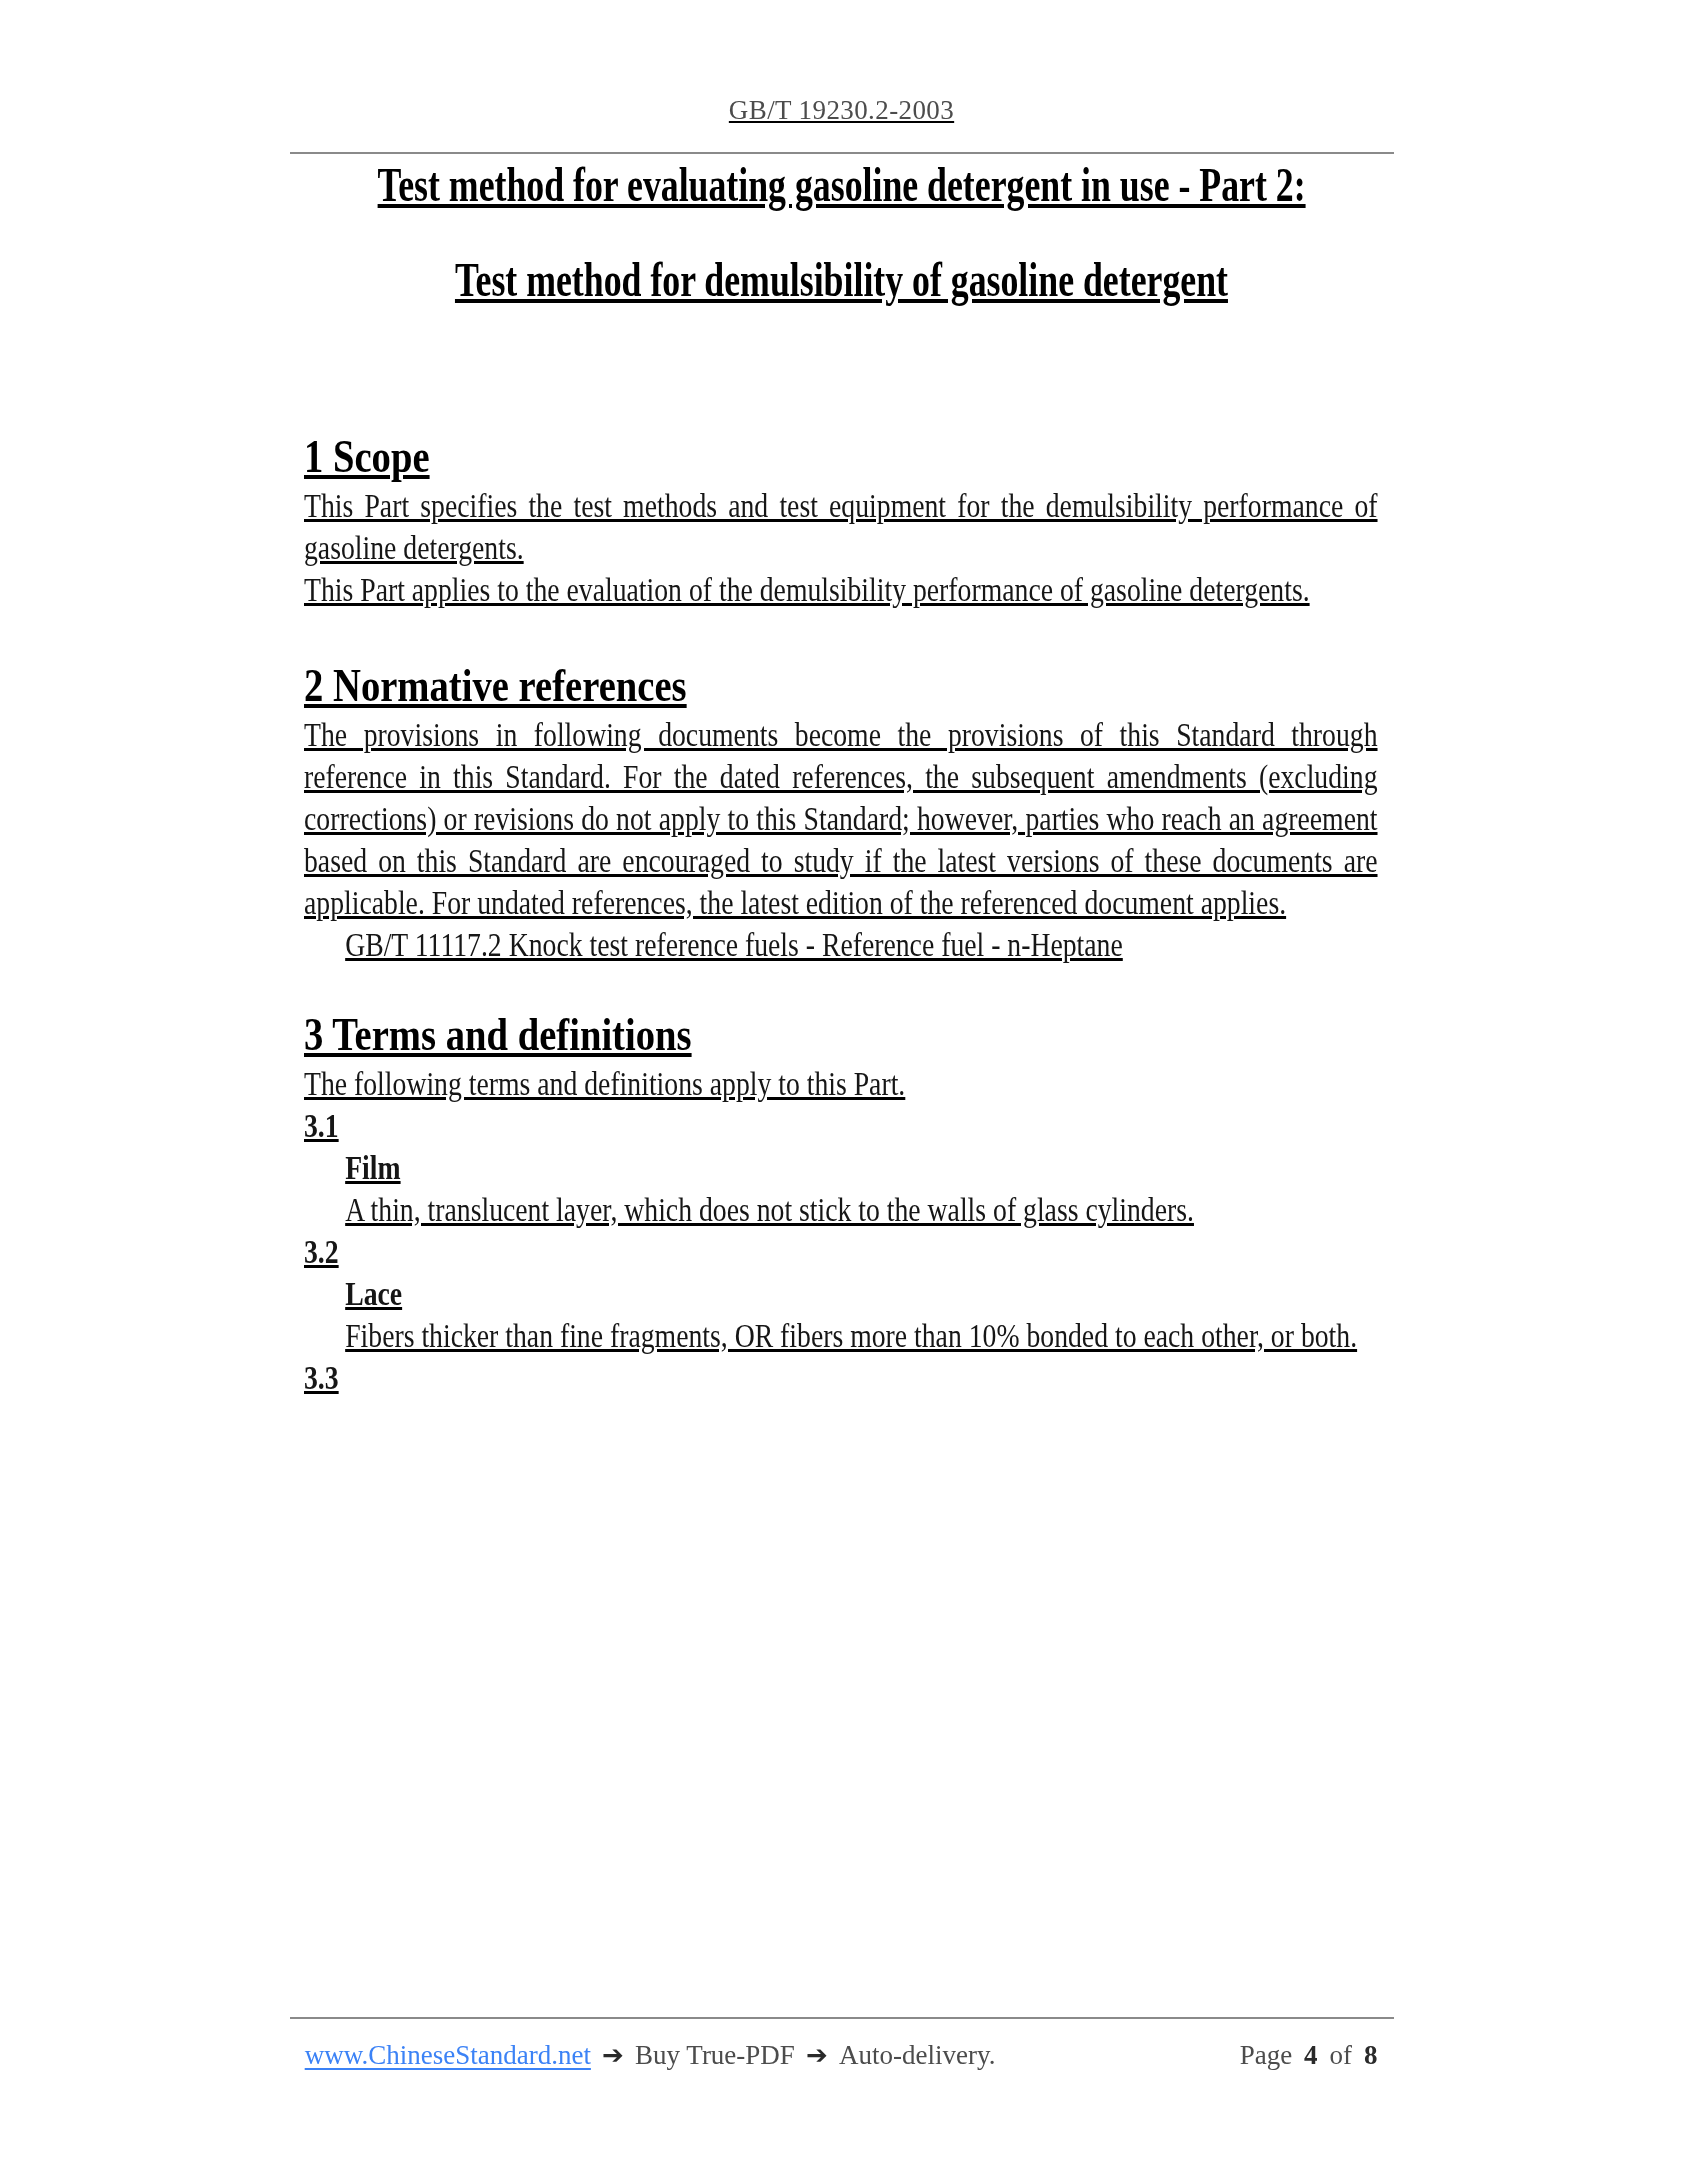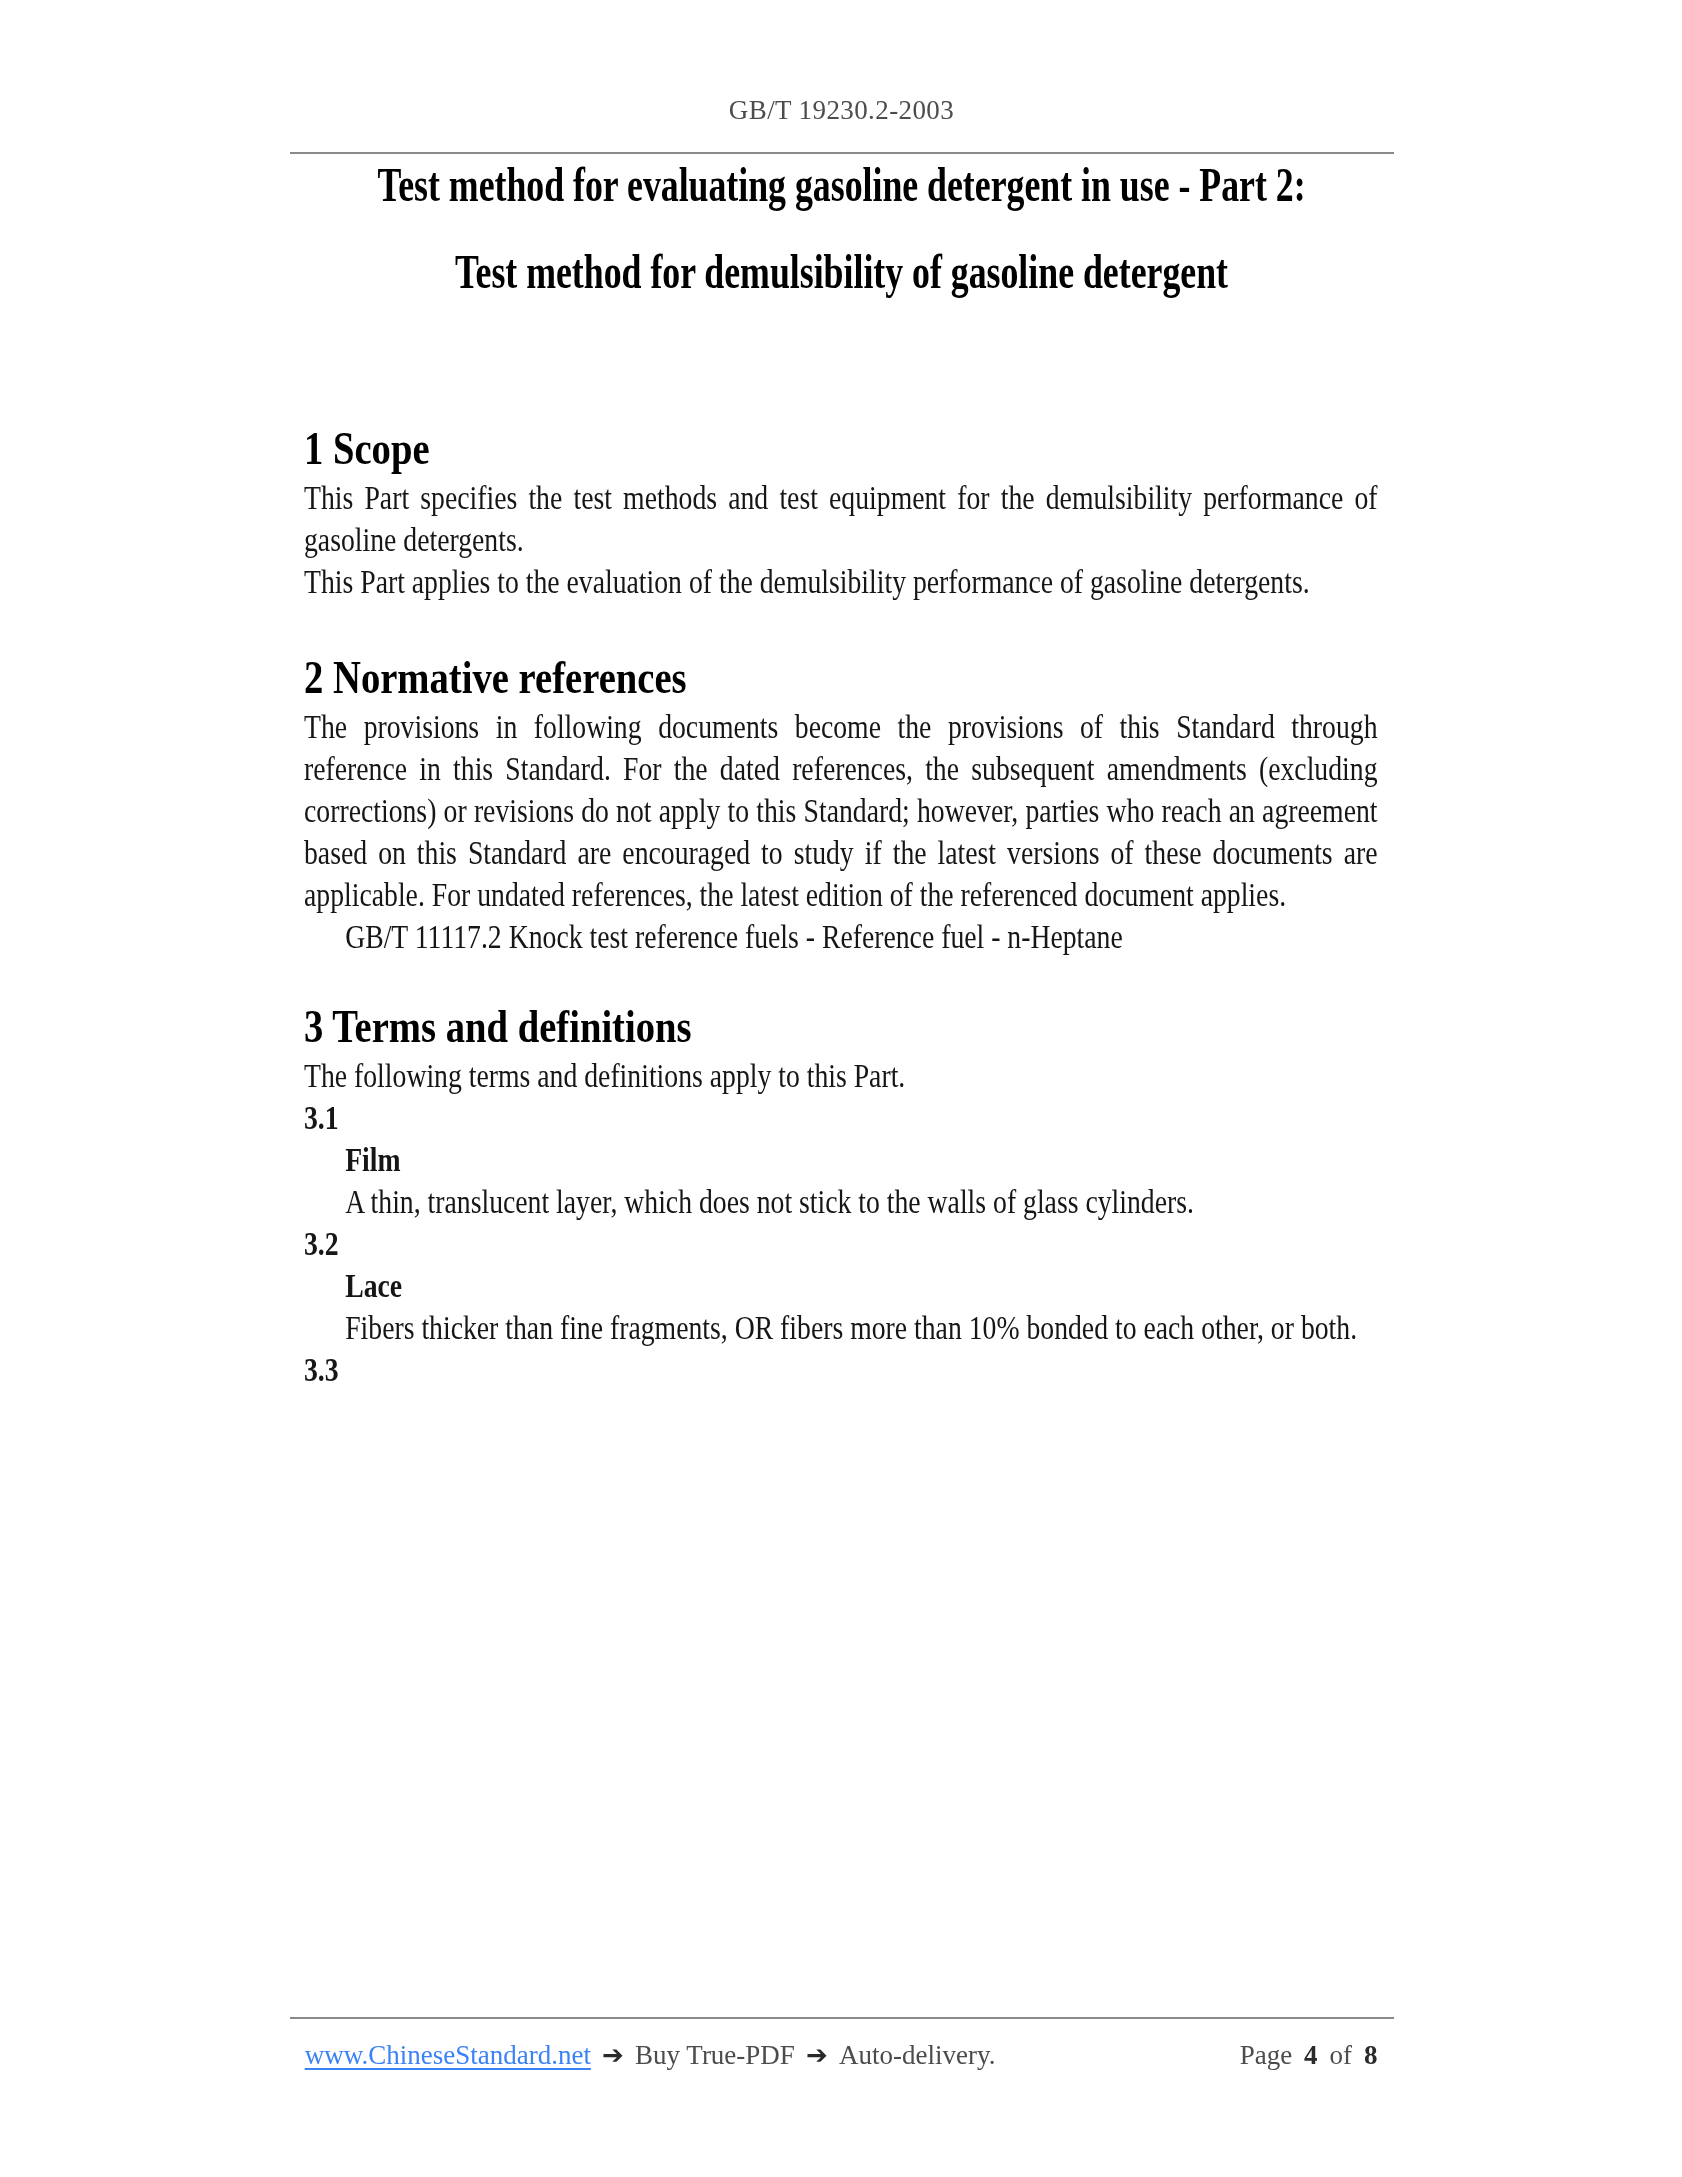--- a/index.html
+++ b/index.html
@@ -3,40 +3,41 @@
 <meta charset="utf-8">
 <style>
   html, body { margin: 0; padding: 0; background: #ffffff; }
   .page {
     position: relative;
     width: 1683px;
     height: 2168px;
     background: #ffffff;
     overflow: hidden;
     font-family: "Liberation Serif", "DejaVu Serif", serif;
+    text-decoration: underline;
   }
   
   .doc-number {
     padding-top: 93px;
     text-align: center;
     font-size: 27px;
     line-height: 35px;
     color: #4c4c4c;
     letter-spacing: 0.4px;
   }
   .header-rule {
     margin: 24px 0 0 290px;
     width: 1104px;
     height: 0;
     border-top: 2.6px solid #8a8a8a;
   }
   
   .title-line { display: flex; justify-content: center; margin: 0 304px; }
   .title-line.first { }
-  .title-line.second { margin-top: 26px; }
+  .title-line.second { margin-top: 34px; }
   .title-line .tl {
     flex: none;
     white-space: nowrap;
     font-weight: bold;
     font-size: 49px;
     line-height: 61px;
     color: #000000;
     transform: scaleX(0.73);
     transform-origin: center top;
   }

